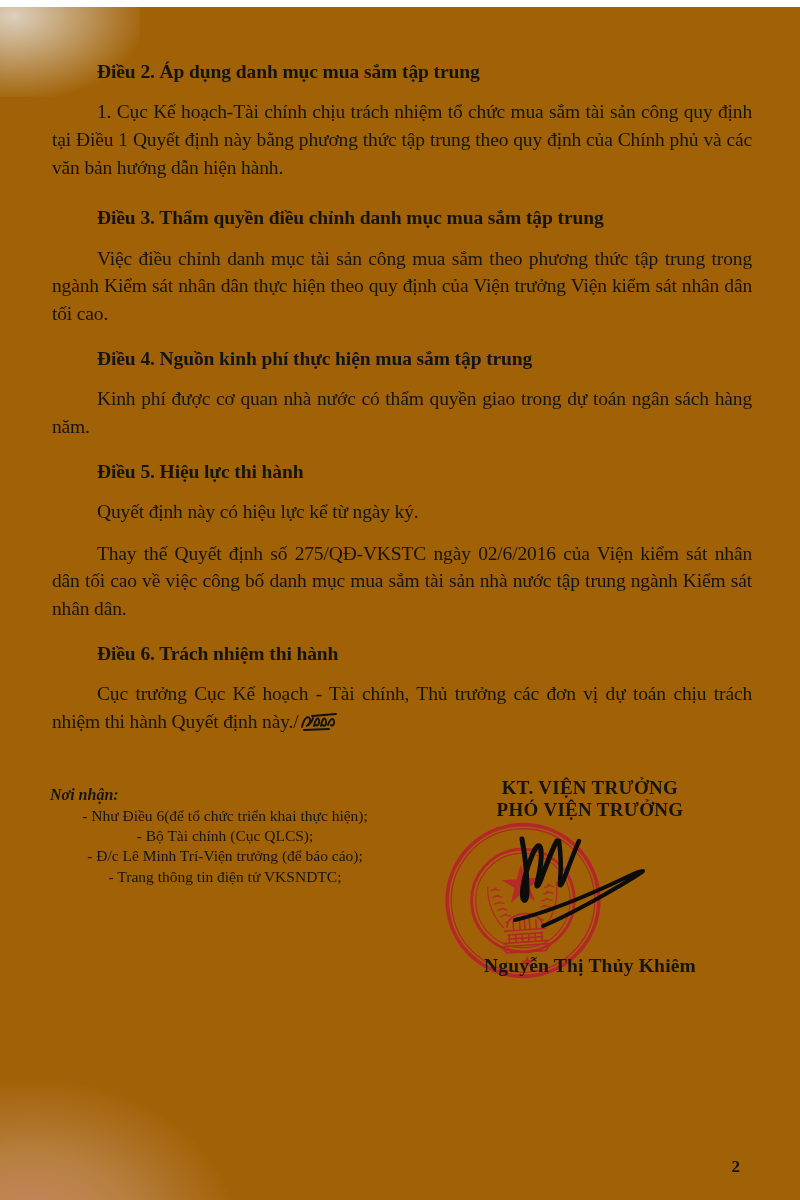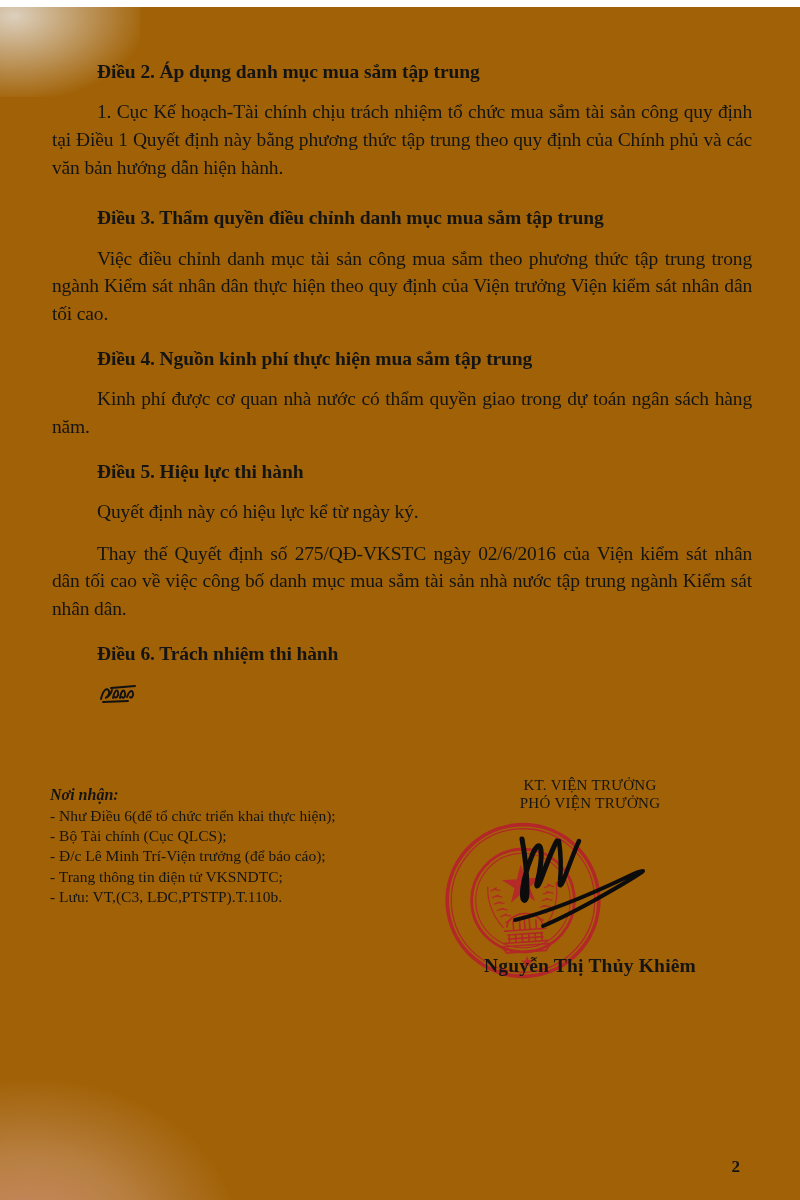--- a/index.html
+++ b/index.html
@@ -89,37 +89,38 @@
     font-weight: bold;
     font-style: italic;
     font-size: 16px;
     line-height: 1.2;
     margin-bottom: 2px;
   }
   .recipients-list {
     list-style: none;
     margin: 0;
     padding: 0;
+    text-align: center;
   }
   .recipients-list li {
     font-size: 15.5px;
     line-height: 1.30;
     white-space: nowrap;
   }
 
   .signature-block {
     position: absolute;
     left: 420px;
     top: 0;
     width: 340px;
     text-align: center;
   }
   .sig-line1, .sig-line2 {
-    font-weight: normal;
-    font-size: 15px;
+    font-weight: bold;
+    font-size: 19px;
     line-height: 1.18;
     letter-spacing: 0.3px;
   }
   .sig-name {
     position: absolute;
     left: 0;
     top: 178px;
     width: 340px;
     text-align: center;
     font-weight: bold;
@@ -201,21 +202,21 @@
     <div class="heading">Điều 5. Hiệu lực thi hành</div>
     <div class="gap-sm"></div>
     <p class="para last-line-left">Quyết định này có hiệu lực kể từ ngày ký.</p>
     <div class="gap-sm"></div>
     <p class="para">Thay thế Quyết định số 275/QĐ-VKSTC ngày 02/6/2016 của Viện kiểm sát nhân dân tối cao về việc công bố danh mục mua sắm tài sản nhà nước tập trung ngành Kiểm sát nhân dân.</p>
 
     <div class="gap-md"></div>
 
     <div class="heading">Điều 6. Trách nhiệm thi hành</div>
     <div class="gap-sm"></div>
-    <p class="para last-line-left"><span class="flourish"><svg viewBox="0 0 42 20" xmlns="http://www.w3.org/2000/svg">
+    <p class="para last-line-left"><span>Cục trưởng Cục Kế hoạch - Tài chính, Thủ trưởng các đơn vị dự toán chịu trách nhiệm thi hành Quyết định này./</span><span class="flourish"><svg viewBox="0 0 42 20" xmlns="http://www.w3.org/2000/svg">
             <g fill="none" stroke="#111" stroke-width="1.9" stroke-linecap="round">
               <path d="M3 15 C5 6, 9 3, 11 7 C12 10, 9 14, 7 14 C10 14, 13 10, 14 6"></path>
               <path d="M15 14 C16 8, 19 4, 20 8 C21 12, 18 15, 17 13"></path>
               <path d="M22 14 C23 7, 26 4, 27 9 C28 13, 25 15, 24 13"></path>
               <path d="M29 13 C31 7, 34 5, 35 9 C36 12, 33 15, 32 13"></path>
               <path d="M13 4 L37 2"></path>
               <path d="M5 18 L30 17"></path>
             </g>
           </svg></span></p>
 
@@ -223,21 +224,20 @@
 
   <div class="footer">
 
     <div class="recipients">
       <div class="recipients-title">Nơi nhận:</div>
       <ul class="recipients-list">
         <li>- Như Điều 6(để tổ chức triển khai thực hiện);</li>
         <li>- Bộ Tài chính (Cục QLCS);</li>
         <li>- Đ/c Lê Minh Trí-Viện trưởng (để báo cáo);</li>
         <li>- Trang thông tin điện tử VKSNDTC;</li>
-        <li>- Lưu: VT,(C3, LĐC,PTSTP).T.110b.</li>
       </ul>
     </div>
 
     <div class="signature-block">
       <div class="sig-line1">KT. VIỆN TRƯỞNG</div>
       <div class="sig-line2">PHÓ VIỆN TRƯỞNG</div>
 
       <div class="seal">
         <svg viewBox="0 0 200 200" xmlns="http://www.w3.org/2000/svg">
           <defs>

